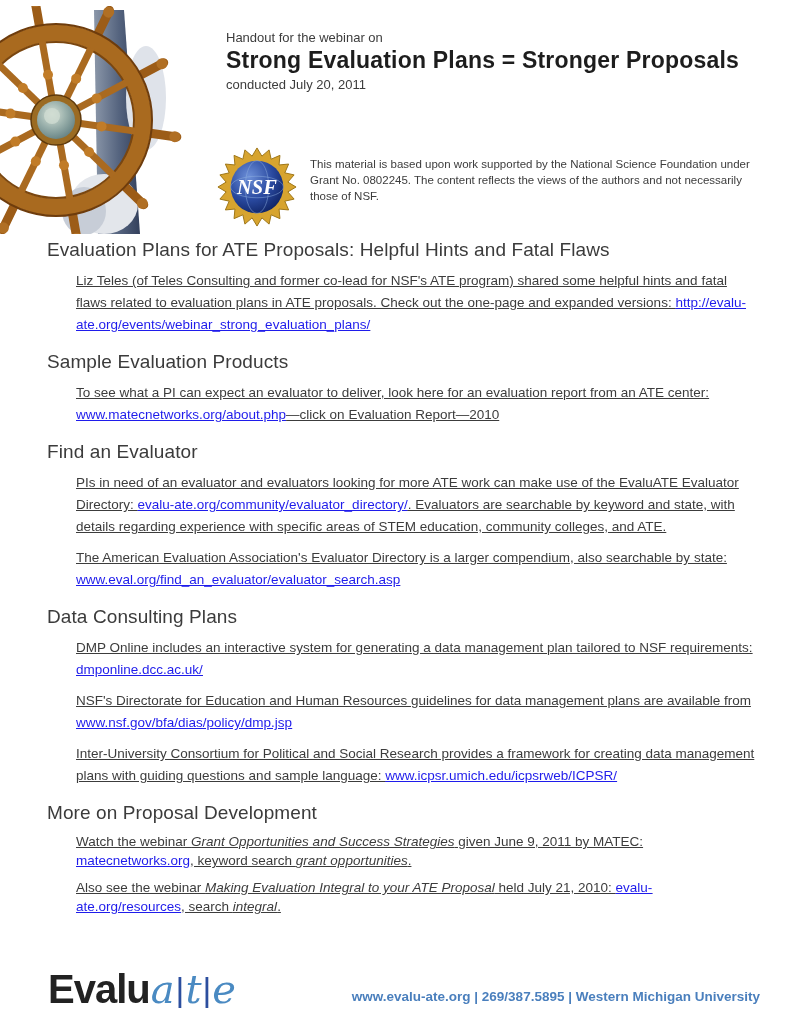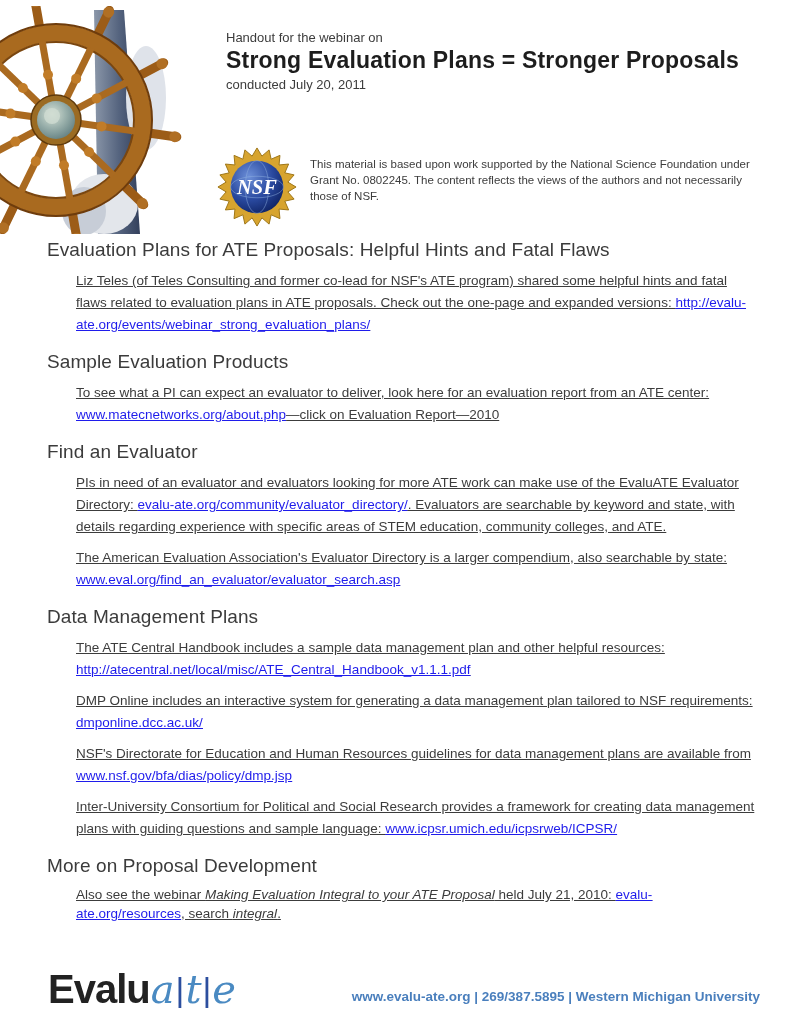--- a/index.html
+++ b/index.html
@@ -156,29 +156,29 @@
       <p><span>To see what a PI can expect an evaluator to deliver, look here for an evaluation report from an ATE center: </span><a class="lnk" href="#">www.matecnetworks.org/about.php</a><span>—click on Evaluation Report—2010</span></p>
     </section>
 
     <section>
       <h2>Find an Evaluator</h2>
       <p><span>PIs in need of an evaluator and evaluators looking for more ATE work can make use of the EvaluATE Evaluator Directory: </span><a class="lnk" href="#">evalu-ate.org/community/evaluator_directory/</a><span>. Evaluators are searchable by keyword and state, with details regarding experience with specific areas of STEM education, community colleges, and ATE.</span></p>
       <p><span>The American Evaluation Association's Evaluator Directory is a larger compendium, also searchable by state: </span><a class="lnk" href="#">www.eval.org/find_an_evaluator/evaluator_search.asp</a></p>
     </section>
 
     <section>
-      <h2>Data Management Plans</h2>
-      <p><span>The ATE Central Handbook includes a sample data management plan and other helpful resources: </span><a class="lnk" href="#">http://atecentral.net/local/misc/ATE_Central_Handbook_v1.1.1.pdf</a></p>
+      <h2>Data Consulting Plans</h2>
       <p><span>DMP Online includes an interactive system for generating a data management plan tailored to NSF requirements: </span><a class="lnk" href="#">dmponline.dcc.ac.uk/</a></p>
       <p><span>NSF's Directorate for Education and Human Resources guidelines for data management plans are available from </span><a class="lnk" href="#">www.nsf.gov/bfa/dias/policy/dmp.jsp</a></p>
       <p><span>Inter-University Consortium for Political and Social Research provides a framework for creating data management plans with guiding questions and sample language: </span><a class="lnk" href="#">www.icpsr.umich.edu/icpsrweb/ICPSR/</a></p>
     </section>
 
     <section>
       <h2>More on Proposal Development</h2>
+      <p class="tight"><span>Watch the webinar </span><span class="it">Grant Opportunities and Success Strategies</span><span> given June 9, 2011 by MATEC: </span><a class="lnk" href="#">matecnetworks.org</a><span>, keyword search </span><span class="it">grant opportunities</span><span>.</span></p>
       <p class="tight"><span>Also see the webinar </span><span class="it">Making Evaluation Integral to your ATE Proposal</span><span> held July 21, 2010: </span><a class="lnk" href="#">evalu-ate.org/resources</a><span>, search </span><span class="it">integral</span><span>.</span></p>
     </section>
 
   </div>
 
   <div class="brand-row">
     <div class="logo">
       <span class="logo-black">Evalu</span><span class="logo-letter">a</span><span class="logo-sep">|</span><span class="logo-letter">t</span><span class="logo-sep">|</span><span class="logo-letter">e</span>
     </div>
     <div class="contact">www.evalu-ate.org | 269/387.5895 | Western Michigan University</div>

